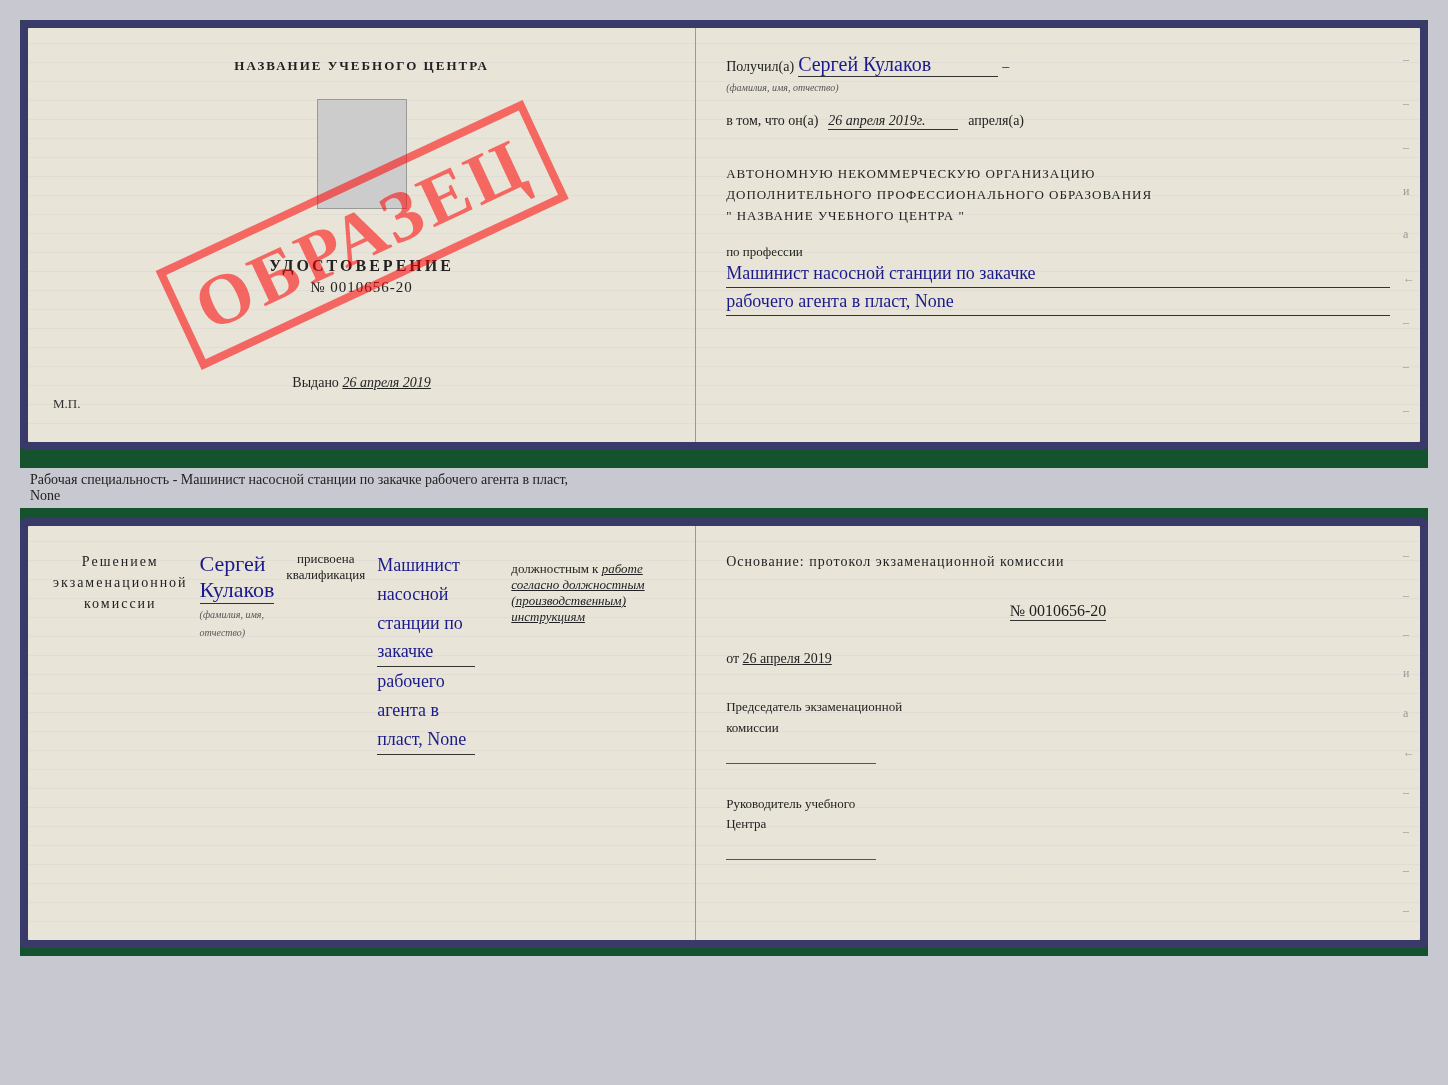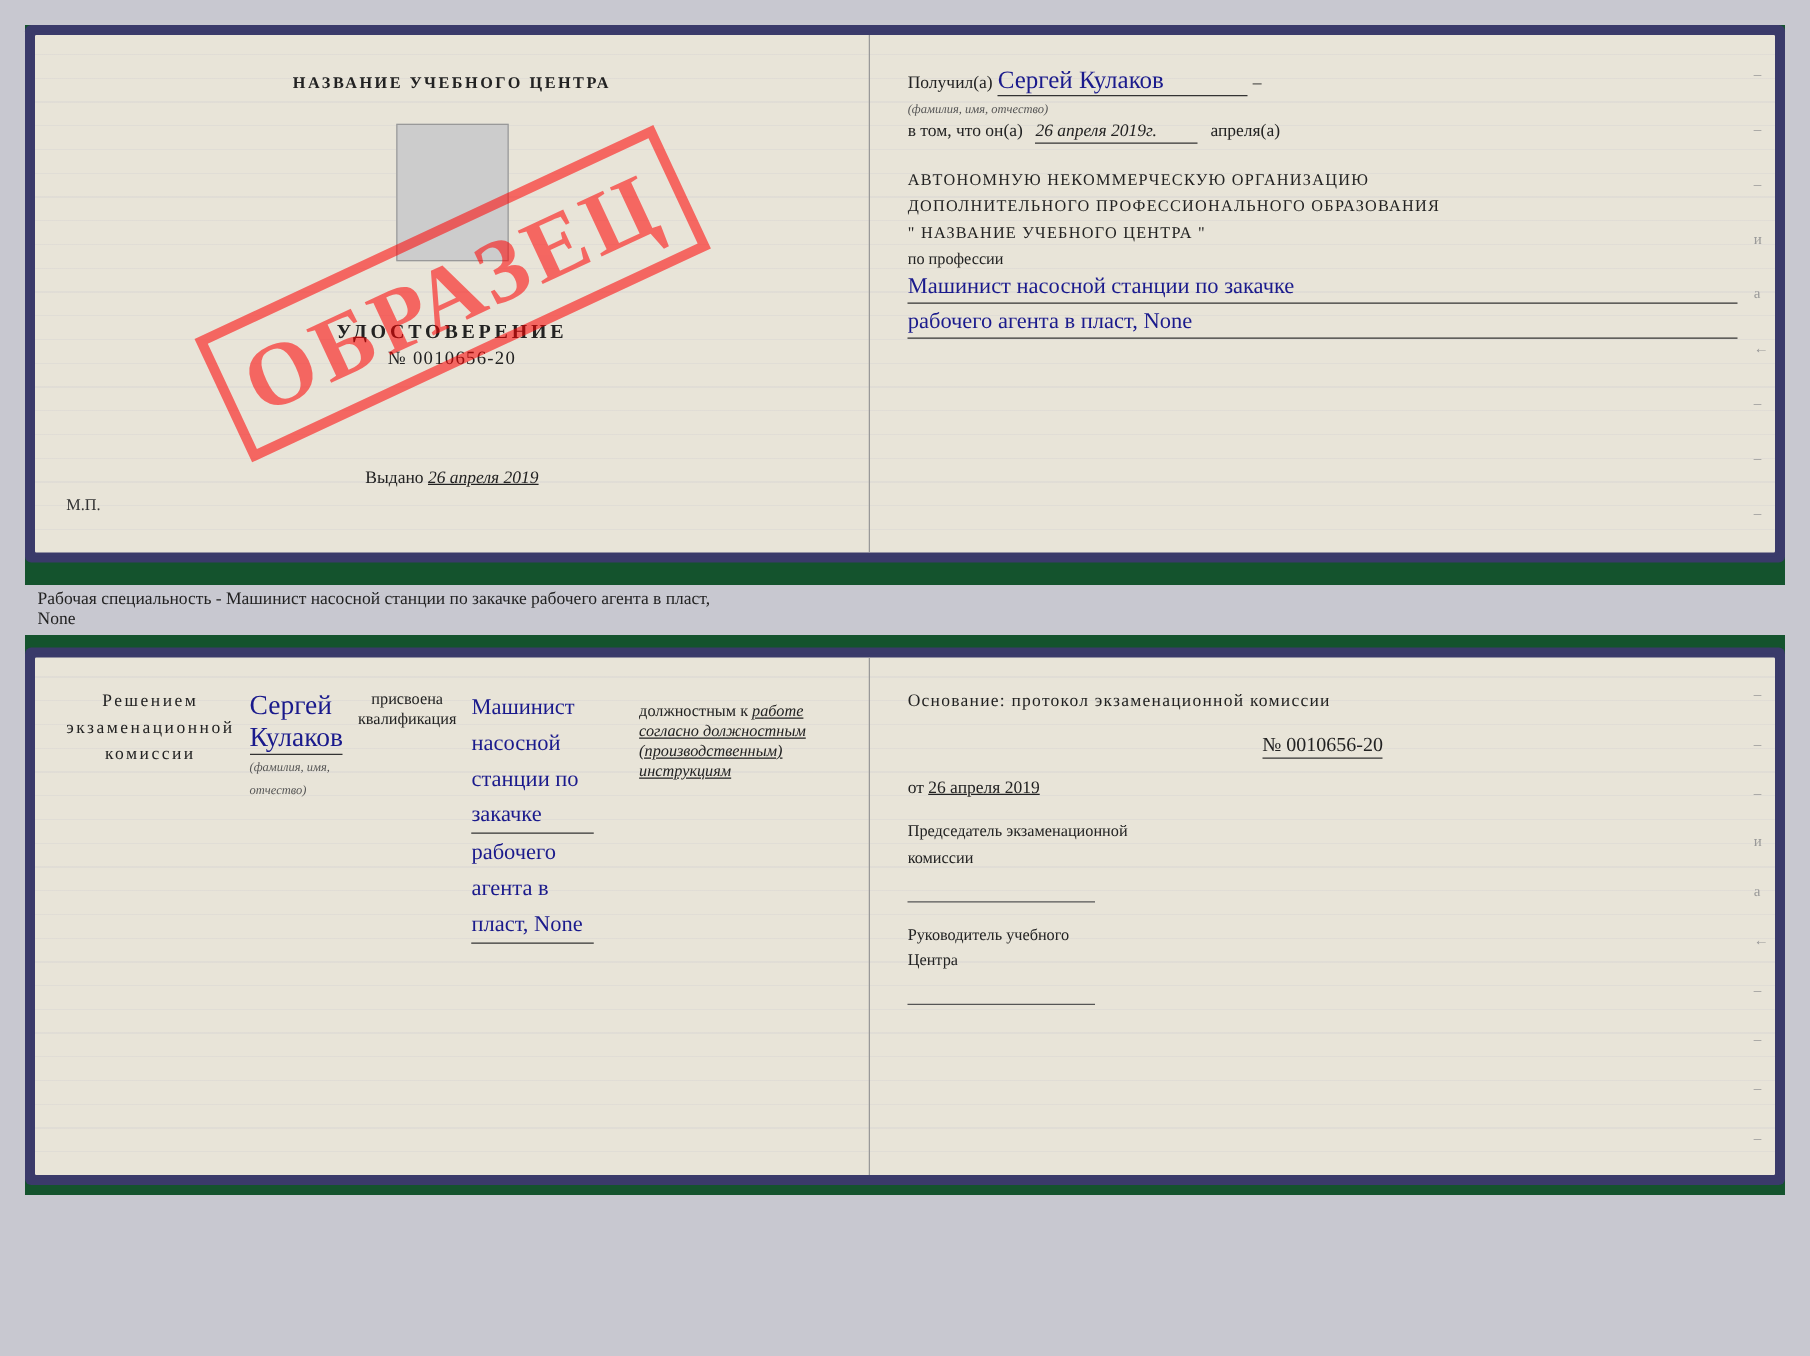--- a/index.html
+++ b/index.html
@@ -44,21 +44,21 @@
         rgba(180,180,200,0.15) 18px,
         rgba(180,180,200,0.15) 19px
       );
     }
 
     .doc-right {
       width: 52%;
       padding: 25px 30px;
       display: flex;
       flex-direction: column;
-      gap: 3px;
+      gap: 18px;
       background: repeating-linear-gradient(
         0deg,
         transparent,
         transparent 18px,
         rgba(180,180,200,0.15) 18px,
         rgba(180,180,200,0.15) 19px
       );
     }
 
     
@@ -214,21 +214,21 @@
         rgba(180,180,200,0.15) 18px,
         rgba(180,180,200,0.15) 19px
       );
     }
 
     .doc-bottom-right {
       width: 52%;
       padding: 25px 30px;
       display: flex;
       flex-direction: column;
-      gap: 16px;
+      gap: 30px;
       background: repeating-linear-gradient(
         0deg,
         transparent,
         transparent 18px,
         rgba(180,180,200,0.15) 18px,
         rgba(180,180,200,0.15) 19px
       );
     }
 
     .commission-title {

